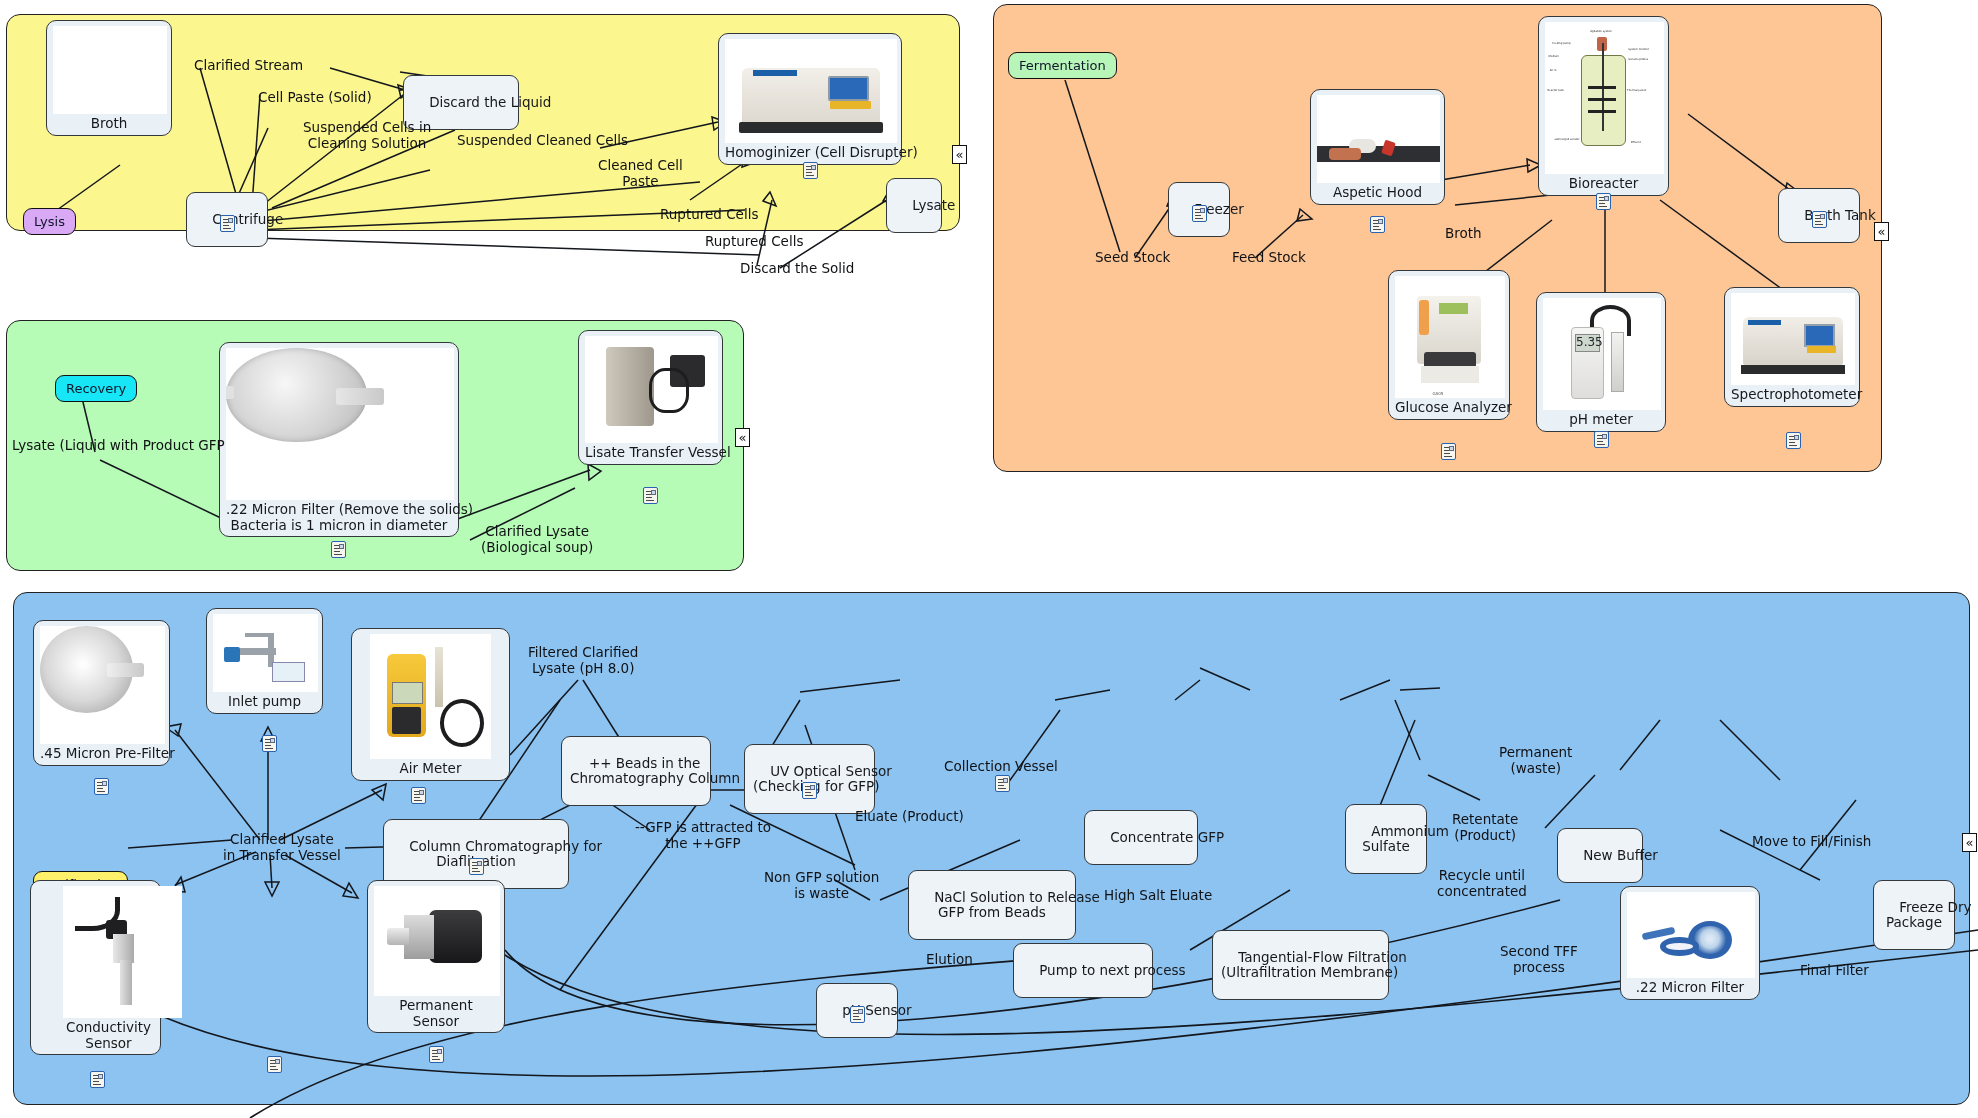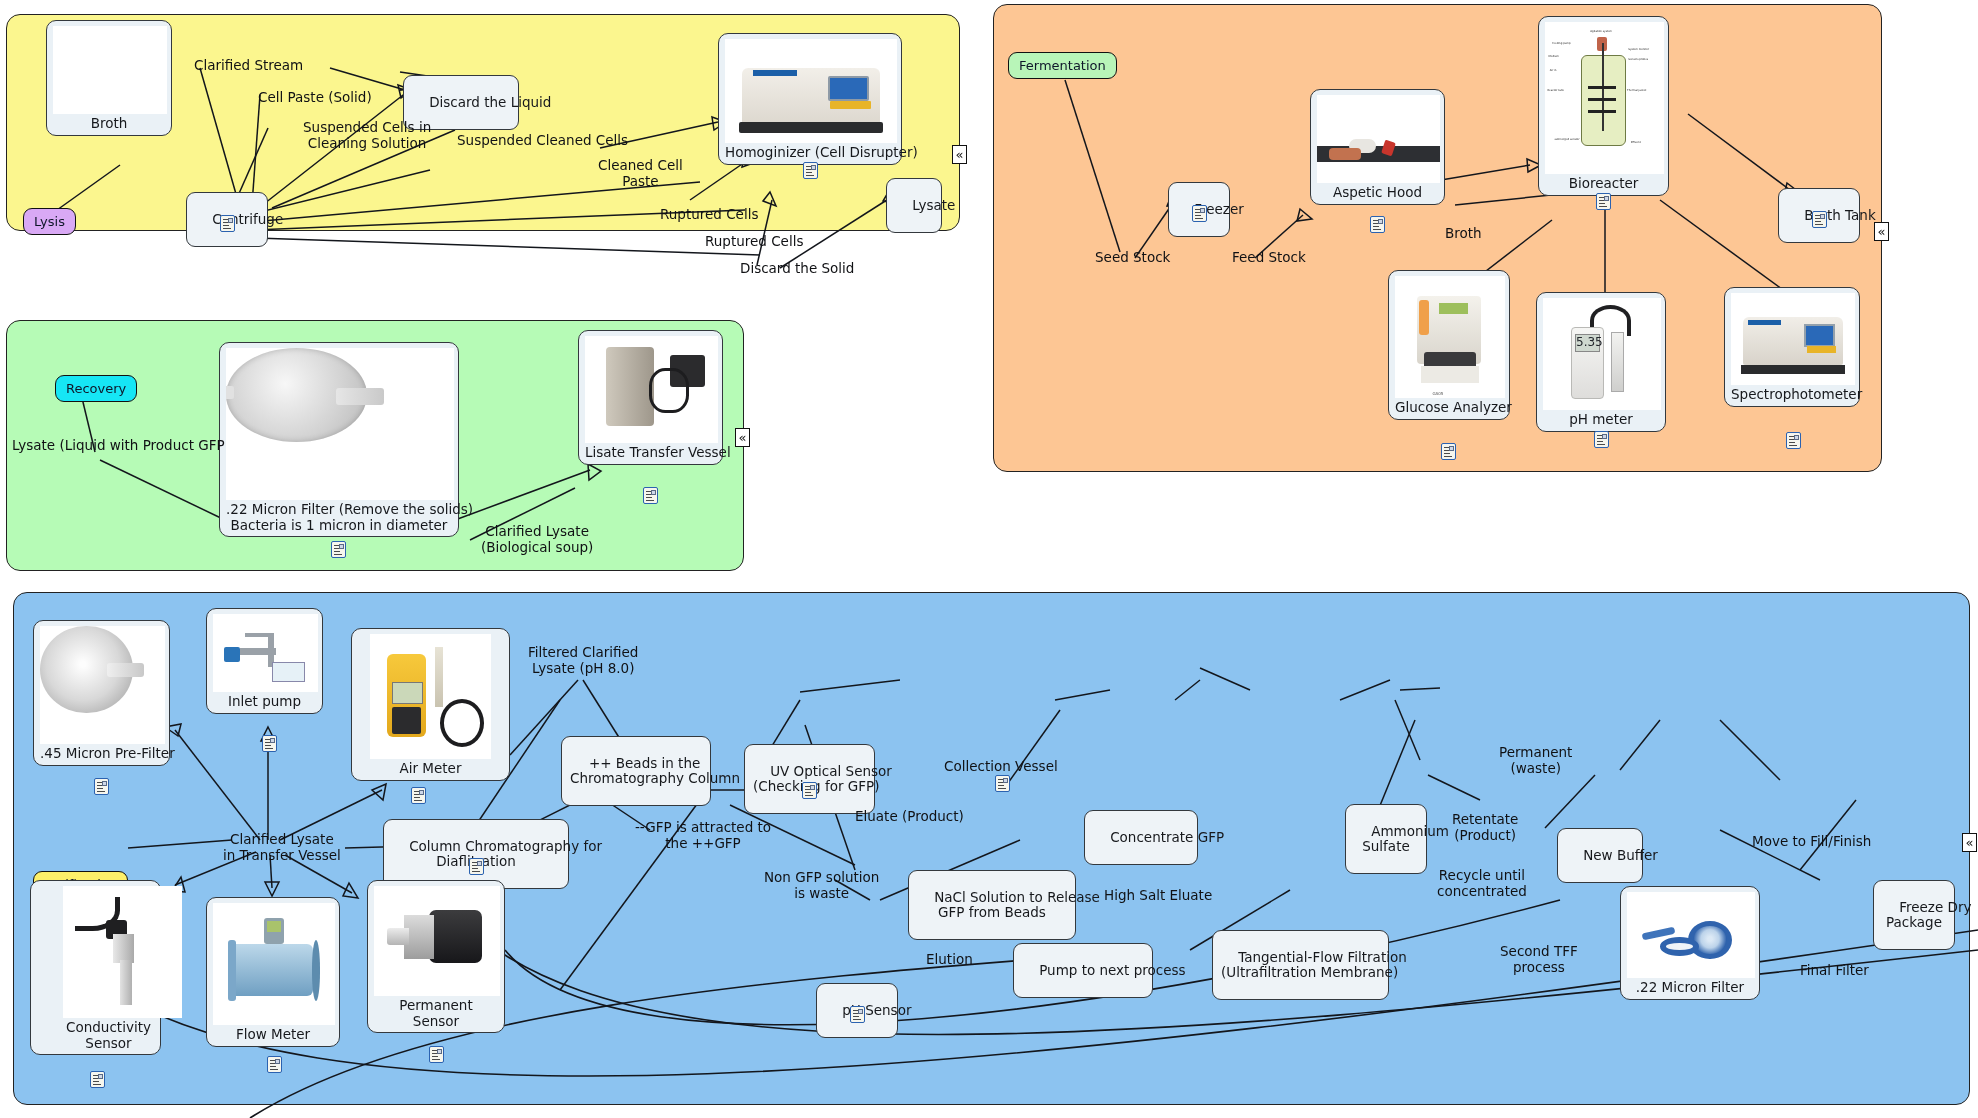--- a/index.html
+++ b/index.html
@@ -611,30 +611,20 @@
 Sensor</div>
   </div>
   <div class="note" style="left:90px;top:1071px;">
       <i class="l1"></i>
       <i class="l2"></i>
       <i class="l3"></i>
       <i class="l4"></i>
       <b></b>
     </div>
 
-  <div class="node card" style="left:206px;top:897px;width:134px;">
-    <div class="thumb pic pic-flow" style="width:122px;height:122px;">
-      <div class="head"></div>
-        <div class="disp"></div>
-        <div class="tube"></div>
-        <div class="fl1"></div>
-        <div class="fl2"></div>
-    </div>
-    <div class="cap">Flow Meter</div>
-  </div>
   <div class="note" style="left:267px;top:1056px;">
       <i class="l1"></i>
       <i class="l2"></i>
       <i class="l3"></i>
       <i class="l4"></i>
       <b></b>
     </div>
 
   <div class="node card" style="left:367px;top:880px;width:138px;">
     <div class="thumb pic pic-pres" style="width:126px;height:110px;">

